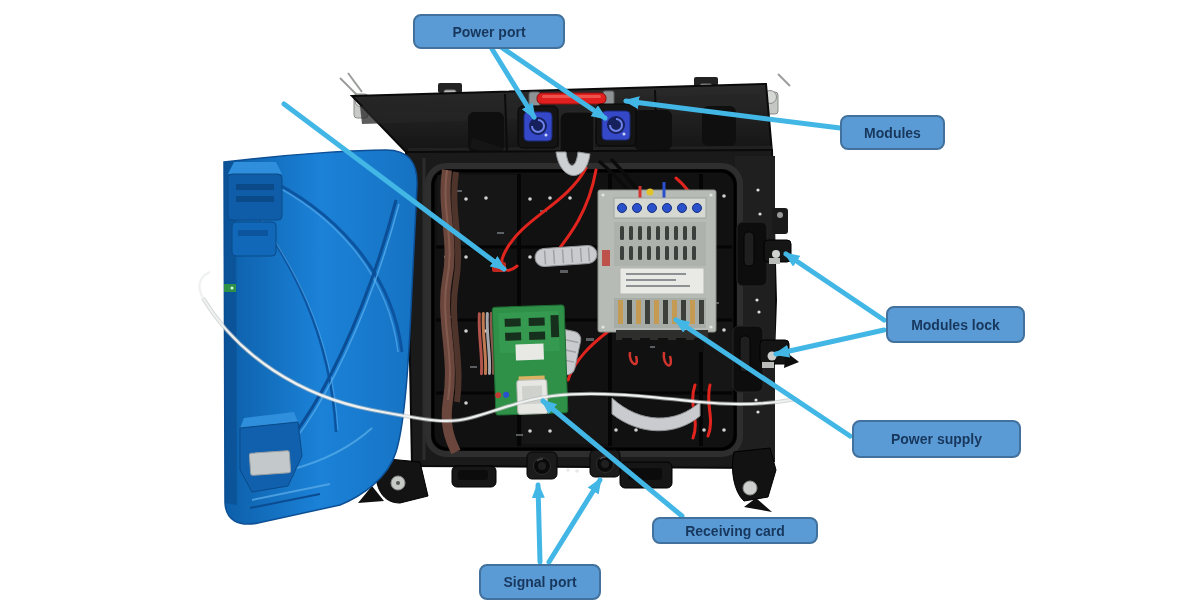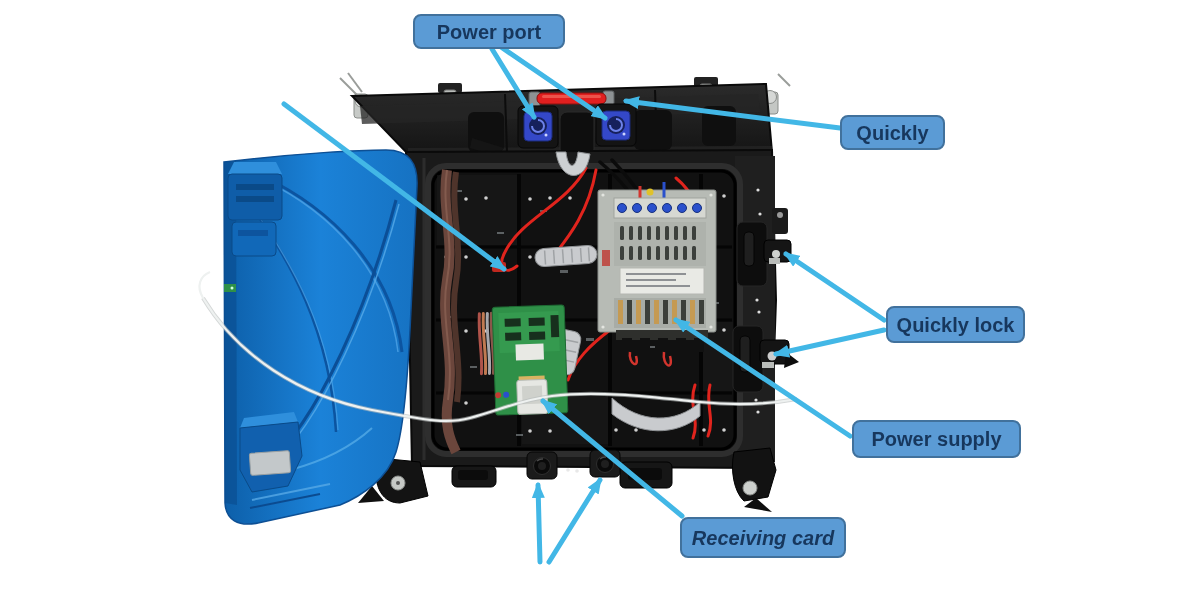--- a/index.html
+++ b/index.html
@@ -8,30 +8,30 @@
     font-family:"Liberation Sans", sans-serif;
   }
   .stage svg{position:absolute;left:0;top:0;}
   .callout{
     position:absolute;
     display:flex;align-items:center;justify-content:center;
     background:var(--label_fill,#5b9bd5);
     border:2px solid var(--label_border,#41719c);
     border-radius:8px;
     color:var(--label_text_color,#17375d);
-    font-weight:700;font-size:20px;line-height:1;
+    font-weight:700;font-size:14px;line-height:1;
     box-sizing:border-box;white-space:nowrap;
     z-index:5;
   }
   #c-power-port{left:413px;top:14px;width:152px;height:35px;}
   #c-modules{left:176px;top:74px;width:106px;height:37px;}
   #c-handle{left:840px;top:115px;width:105px;height:35px;}
   #c-quickly-lock{left:886px;top:306px;width:139px;height:37px;}
   #c-power-supply{left:852px;top:420px;width:169px;height:38px;}
-  #c-receiving-card{left:680px;top:517px;width:166px;height:41px;font-style:italic;}
+  #c-receiving-card{left:652px;top:517px;width:166px;height:27px;}
   #c-signal-port{left:479px;top:564px;width:122px;height:36px;}
   .arrow{stroke:var(--arrow_color,#42b7e6);stroke-width:5;fill:none;stroke-linecap:round;}
 </style>
 </head>
 <body>
 
 <div class="stage">
 
 <svg width="1200" height="616" viewBox="0 0 1200 616">
   <defs>
@@ -411,17 +411,18 @@
     <path class="arrow" d="M884,320 L786,254" marker-end="url(#ah)"></path>
     <path class="arrow" d="M884,330 L776,354" marker-end="url(#ah)"></path>
     <path class="arrow" d="M850,436 L676,320" marker-end="url(#ah)"></path>
     <path class="arrow" d="M682,516 L543,401" marker-end="url(#ah)"></path>
     <path class="arrow" d="M540,562 L538,485" marker-end="url(#ah)"></path>
     <path class="arrow" d="M549,562 L600,480" marker-end="url(#ah)"></path>
   </g>
 </svg>
 
   <div class="callout" id="c-power-port">Power port</div>
-  <div class="callout" id="c-handle">Quickly</div>
-  <div class="callout" id="c-quickly-lock">Quickly lock</div>
+  <div class="callout" id="c-handle">Modules</div>
+  <div class="callout" id="c-quickly-lock">Modules lock</div>
   <div class="callout" id="c-power-supply">Power supply</div>
   <div class="callout" id="c-receiving-card">Receiving card</div>
+  <div class="callout" id="c-signal-port">Signal port</div>
 </div>
 
 </body></html>

